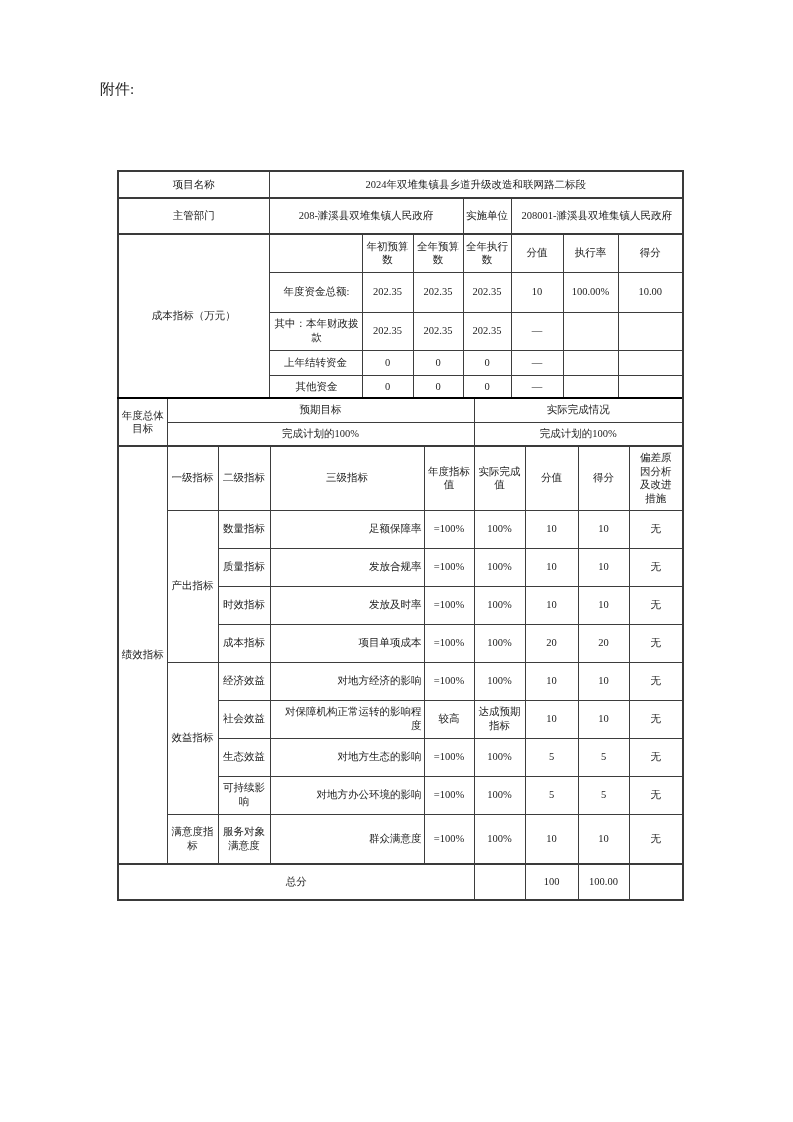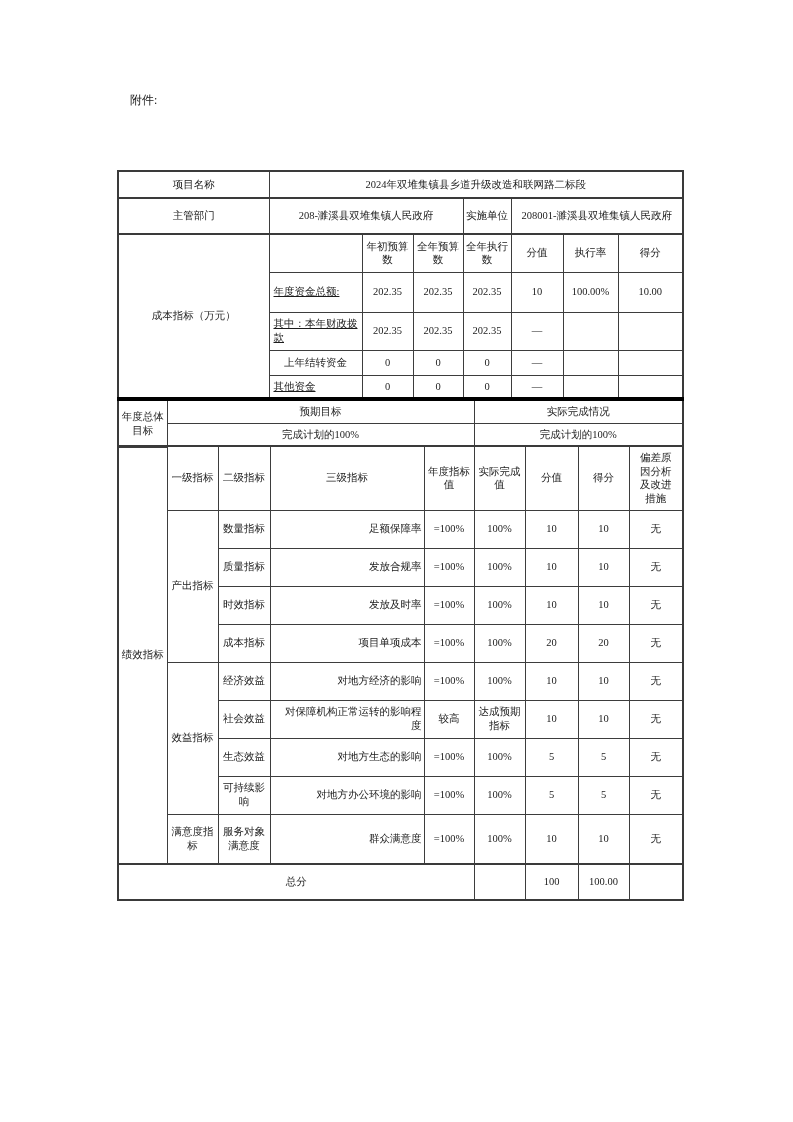--- a/index.html
+++ b/index.html
@@ -2,42 +2,42 @@
 <html><head>
 <meta charset="utf-8">
 <style>
   html,body{margin:0;padding:0;}
   body{
     width:793px;height:1122px;background:#ffffff;color:#1c1c1c;
     font-family:"Liberation Serif","DejaVu Serif",serif;
     -webkit-font-smoothing:antialiased;
   }
   .sheet{position:relative;width:793px;height:1122px;overflow:hidden;}
-  .attachment{position:absolute;left:100px;top:92px;font-size:12px;margin-left:30px;}
+  .attachment{position:absolute;left:100px;top:80px;font-size:15px;}
   .doc-title{position:absolute;left:0;top:122px;width:100%;text-align:center;font-size:13.5px;letter-spacing:2px;}
   .doc-subtitle{position:absolute;left:0;top:149px;width:100%;text-align:center;font-size:12.5px;letter-spacing:1px;}
 
   .tbl{
     border-collapse:collapse;table-layout:fixed;width:565px;
     margin-left:117px;
     border-left:2px solid #3a3a3a;border-right:2px solid #3a3a3a;
   }
   #tbl-fund{position:absolute;top:170px;border-top:2px solid #3a3a3a;}
-  #tbl-goal{position:absolute;top:397px;border-top:4px solid #000000;}
+  #tbl-goal{position:absolute;top:397px;border-top:2px solid #000000;}
   #tbl-ind{position:absolute;top:445px;border-top:2px solid #3a3a3a;border-bottom:2px solid #3a3a3a;}
 
   .tbl td{
     border:1px solid #3d3d3d;
     font-size:10.5px;line-height:1.3;
     text-align:center;vertical-align:middle;
     padding:1px 2px;overflow:hidden;word-break:break-word;
   }
   tr.thick td{border-top:2px solid #3a3a3a;}
   tr.noline td{border-bottom:none;}
-  td.tl{text-align:left;padding-left:4px;text-decoration:underline;}
+  td.tl{text-align:center;padding-left:4px;}
   td.name{text-align:right;padding-left:5px;}
   td.dev-head{padding:1px 8px;}
   td.section-label{font-size:10.5px;}
 </style>
 </head>
 <body>
 
 <div class="sheet">
 
   <div class="attachment">附件:</div>

